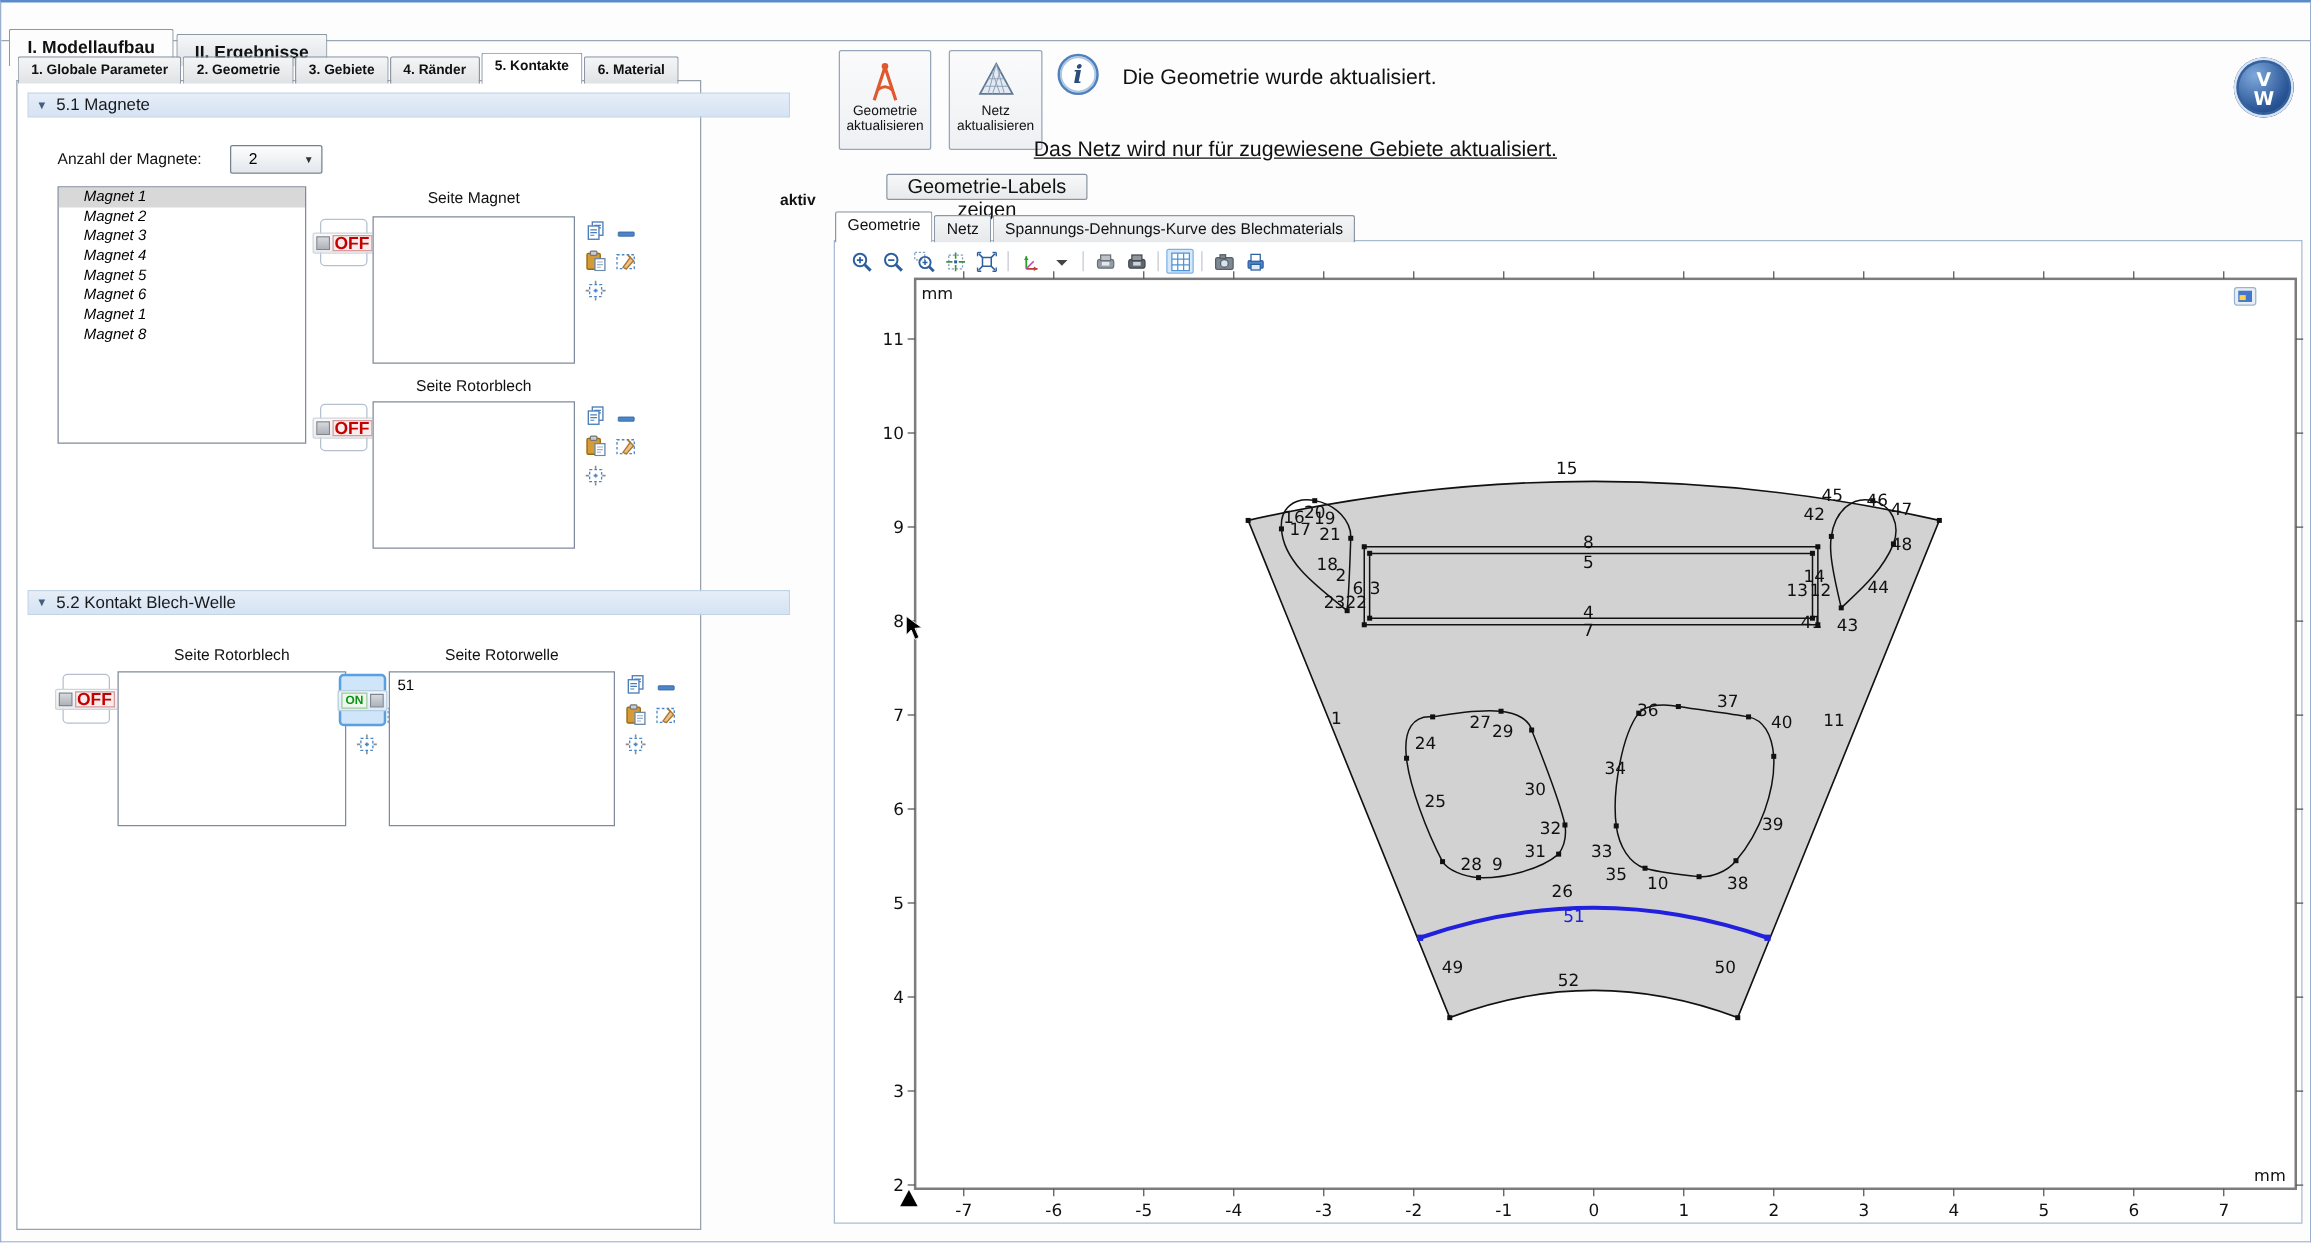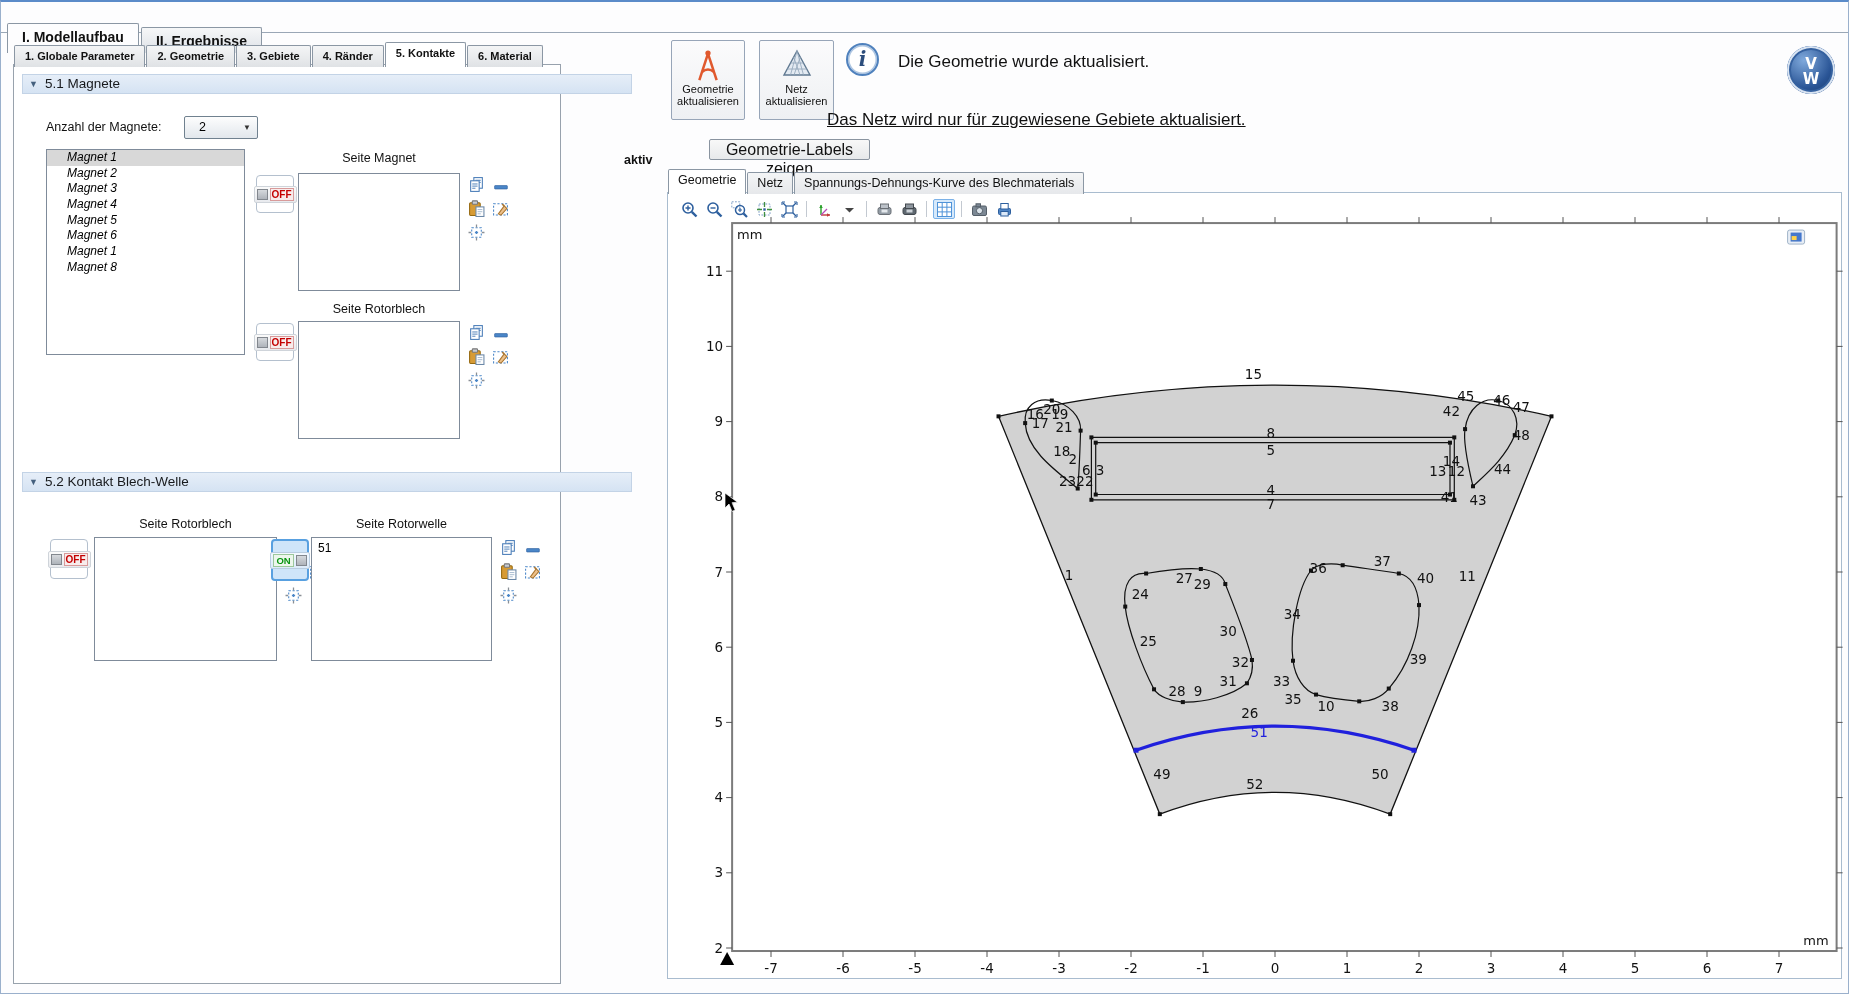--- a/index.html
+++ b/index.html
@@ -38,21 +38,21 @@
   .lrow.sel{background:#d8d8d8;}
   .paneltitle{position:absolute;font-size:12.5px;color:#111;text-align:center;}
   .aktiv{position:absolute;font-size:12.5px;font-weight:bold;color:#111;}
   
   .togglebtn{position:absolute;border:1px solid #b4c0ce;border-radius:4px;background:#fff;
              display:flex;align-items:center;justify-content:center;box-sizing:border-box;}
   .togglebtn.on{border:2px solid #58a0e0;background:#cfe5f9;}
   .tg-inner{display:flex;align-items:center;gap:2px;padding:1px 2px;border:1px solid #cfd4da;border-radius:2px;background:linear-gradient(#fafafa,#e8eaee);}
   .togglebtn.on .tg-inner{border-color:#b9cde0;background:linear-gradient(#f2f8ff,#dcebfa);}
   .tg-box{width:11px;height:11px;background:linear-gradient(#d6d9dd,#aeb3ba);border:1px solid #82878e;box-sizing:border-box;}
-  .tg-off{color:#c40000;font-size:10px;font-weight:bold;border:1px solid #d89a9a;background:#f8ecec;padding:0 1px;line-height:11px;}
+  .tg-off{color:#c40000;font-size:14px;font-weight:bold;border:1px solid #d89a9a;background:#f8ecec;padding:0 1px;line-height:11px;}
   .tg-on{color:#089410;font-size:9.5px;font-weight:bold;border:1px solid #9cc89c;background:#ecf6ec;padding:0 2px;line-height:11px;}
   .valtext{font-size:12px;color:#000;padding:3px 0 0 6px;}
   
   .pic{position:absolute;width:17px;height:17px;}
   .pic svg{width:17px;height:17px;}
   
   .bigbtn{position:absolute;width:74px;height:80px;background:linear-gradient(#fbfbfc,#eef0f3);
           border:1px solid #97a5b8;border-radius:2px;box-sizing:border-box;text-align:center;
           font-size:11px;color:#111;line-height:12px;}
   .bigbtn .bicon{display:block;margin:8px auto 4px auto;width:30px;height:30px;}

